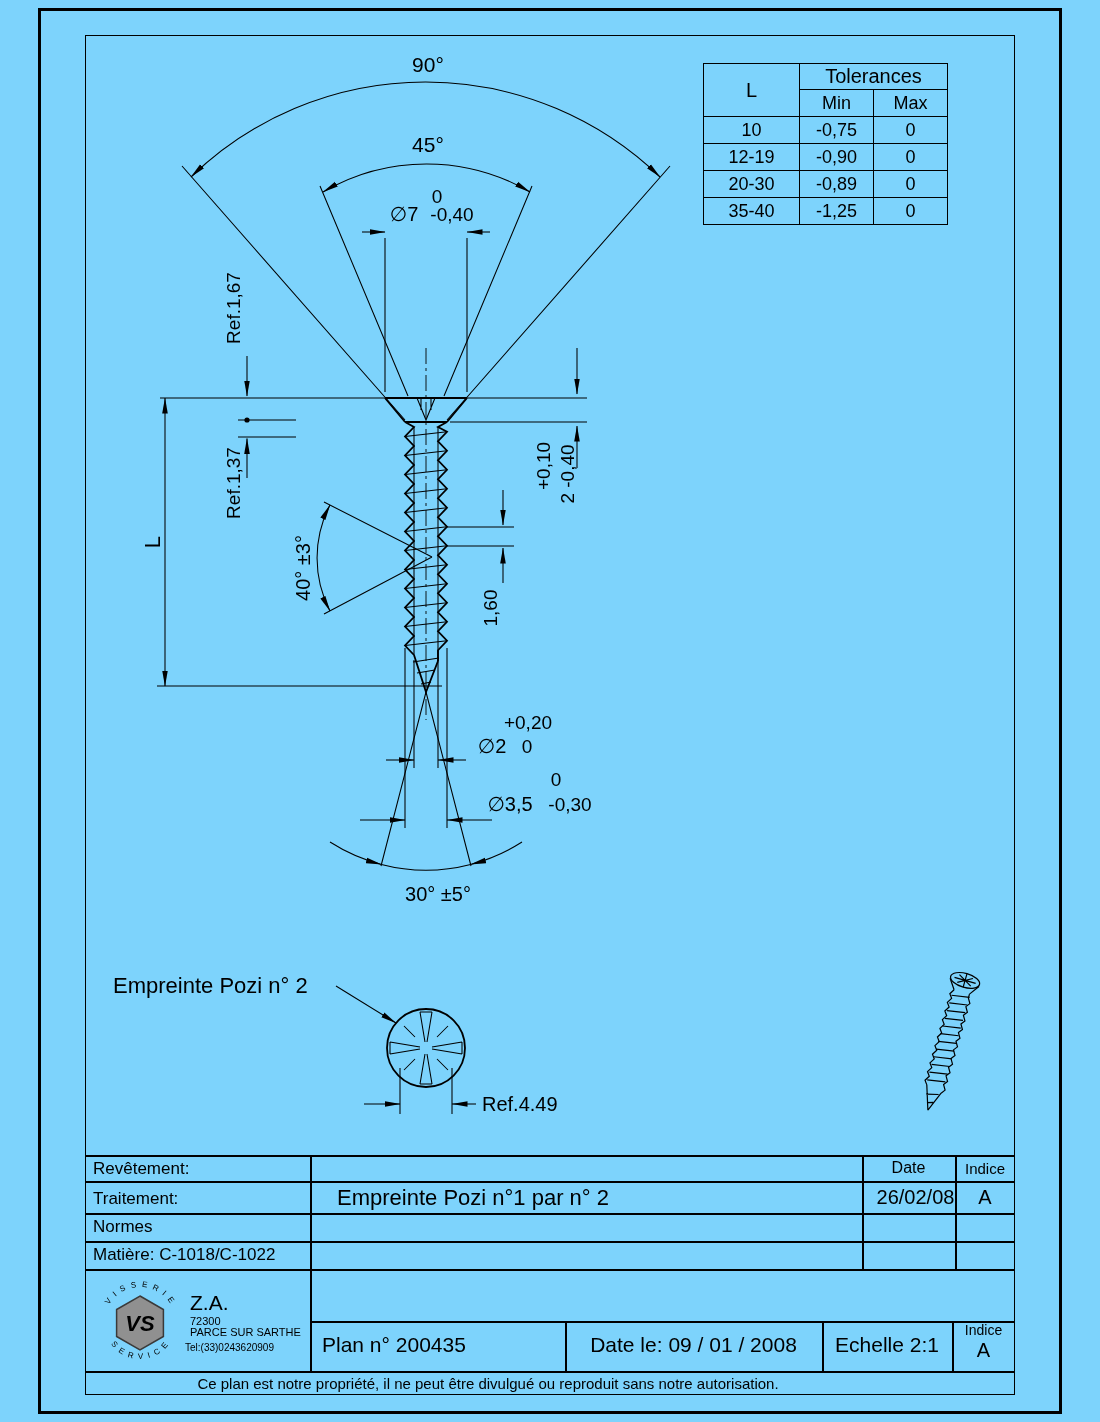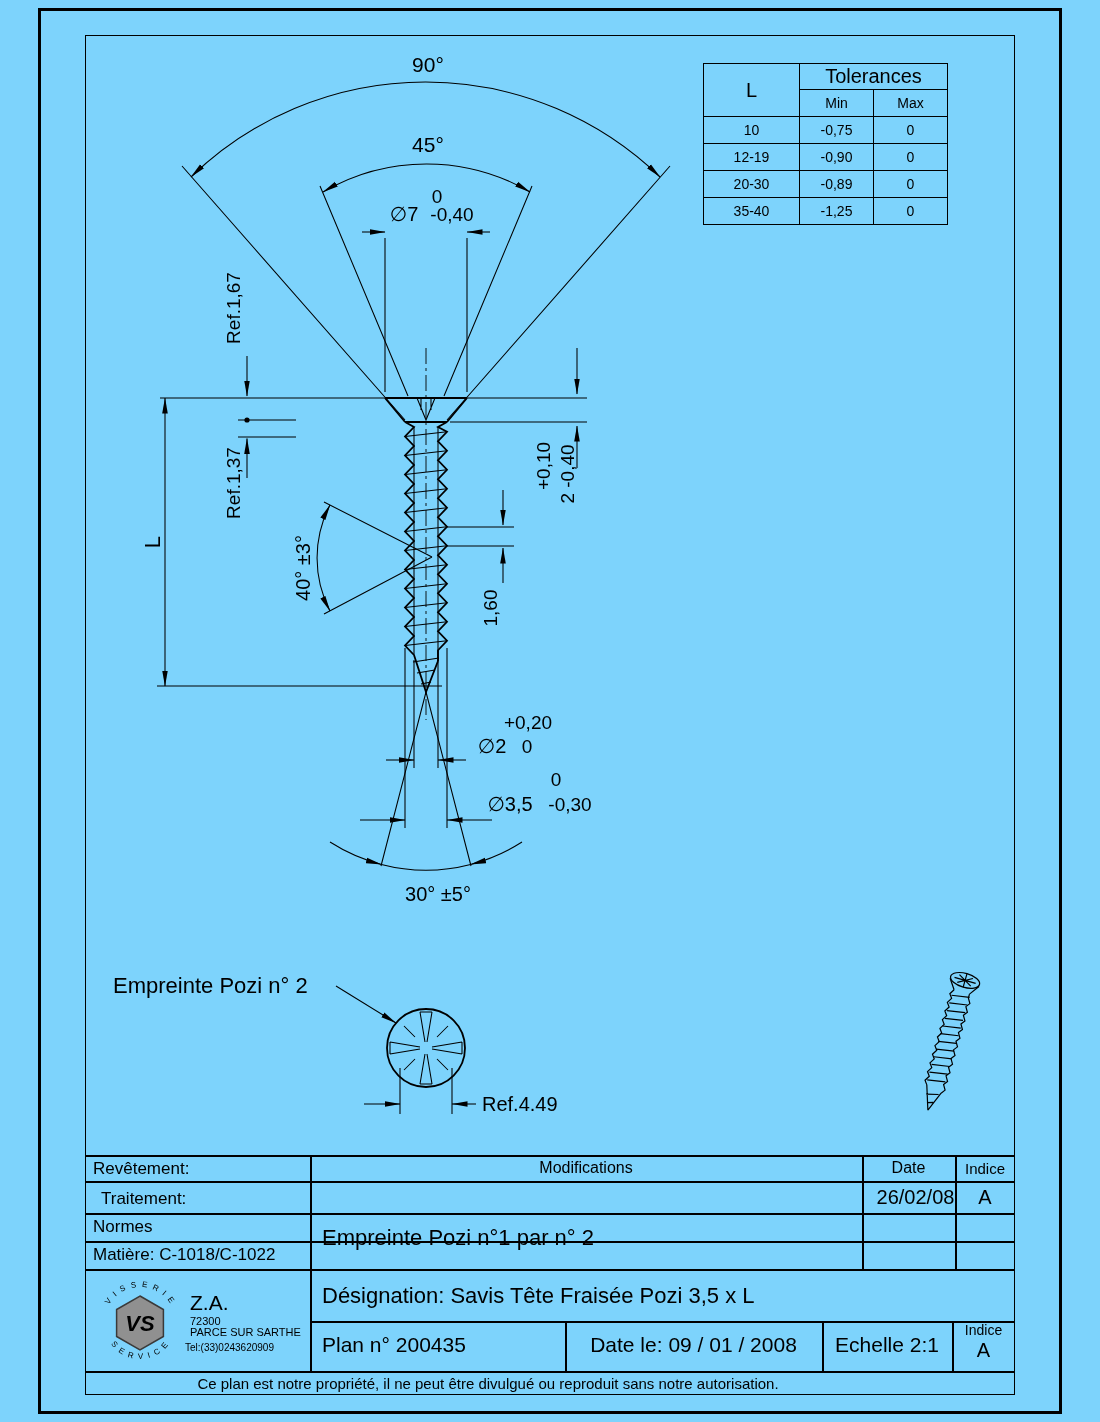--- a/index.html
+++ b/index.html
@@ -12,21 +12,21 @@
   svg text{font-family:"Liberation Sans",sans-serif;fill:#000;}
   .fs14{font-size:14px}.fs15{font-size:15px}.fs16{font-size:16px}.fs17{font-size:17px}
   .fs19{font-size:19px}.fs20{font-size:20px}.fs21{font-size:21px}.fs22{font-size:22px}
   .obj{fill:none;stroke:#000;stroke-width:1.8;stroke-linejoin:miter;}
   .thin{fill:none;stroke:#000;stroke-width:1.05;}
   .dim{fill:none;stroke:#000;stroke-width:1.05;}
   .cl{fill:none;stroke:#000;stroke-width:0.9;stroke-dasharray:16 4 3 4;}
   .iso{fill:none;stroke:#000;stroke-width:1.2;}
   
   table.tol{position:absolute;left:703px;top:63px;border-collapse:collapse;}
-  table.tol td{border:1.6px solid #000;text-align:center;font-size:14px;padding:0 6px;height:26px;}
+  table.tol td{border:1.6px solid #000;text-align:center;font-size:18px;padding:0 6px;height:26px;}
   table.tol td.hd{font-size:20px;height:25px;}
   .tol-notes{left:700px;top:237px;width:260px;text-align:center;font-size:20px;line-height:1.2;}
   
   .tb{left:85px;top:1155px;width:930px;height:240px;}
   .hl,.vl{position:absolute;background:#000;}
   .hl{height:1.5px;}
   .vl{width:1.5px;}
   .cell{position:absolute;white-space:nowrap;}
   .ctr{text-align:center;}
 </style>
@@ -220,33 +220,31 @@
     <div class="hl" style="left:225px;top:166px;width:705px;"></div>
     <div class="hl" style="left:0;top:216px;width:930px;"></div>
     <div class="vl" style="left:225px;top:0;height:216px;"></div>
     <div class="vl" style="left:777px;top:0;height:114px;"></div>
     <div class="vl" style="left:870px;top:0;height:114px;"></div>
     <div class="vl" style="left:480px;top:166px;height:50px;"></div>
     <div class="vl" style="left:737px;top:166px;height:50px;"></div>
     <div class="vl" style="left:867px;top:166px;height:50px;"></div>
 
     <div class="cell fs17" style="left:8px;top:4px;">Revêtement:</div>
-    <div class="cell fs17" style="left:8px;top:34px;margin-left:8px;">Traitement:</div>
+    <div class="cell fs17" style="left:8px;top:34px;">Traitement:</div>
     <div class="cell fs17" style="left:8px;top:62px;">Normes</div>
     <div class="cell fs17" style="left:8px;top:90px;">Matière: C-1018/C-1022</div>
 
-    <div class="cell fs16 ctr" style="left:225px;width:552px;top:4px;">Modifications</div>
     <div class="cell fs16 ctr" style="left:777px;width:93px;top:4px;">Date</div>
     <div class="cell fs15 ctr" style="left:870px;width:60px;top:5px;">Indice</div>
 
-    <div class="cell fs22" style="left:237px;top:30px;margin-top:40px;">Empreinte Pozi n°1 par n° 2</div>
+    <div class="cell fs22" style="left:252px;top:30px;">Empreinte Pozi n°1 par n° 2</div>
     <div class="cell fs20 ctr" style="left:777px;width:107px;top:31px;">26/02/08</div>
     <div class="cell fs20 ctr" style="left:870px;width:60px;top:31px;">A</div>
 
-    <div class="cell fs22" style="left:237px;top:128px;">Désignation: Savis Tête Fraisée Pozi  3,5 x L</div>
 
     <div class="cell fs21" style="left:237px;top:178px;">Plan n° 200435</div>
     <div class="cell fs21 ctr" style="left:480px;width:257px;top:178px;">Date le: 09 / 01 / 2008</div>
     <div class="cell fs21 ctr" style="left:737px;width:130px;top:178px;">Echelle 2:1</div>
     <div class="cell fs14 ctr" style="left:867px;width:63px;top:167px;">Indice</div>
     <div class="cell fs20 ctr" style="left:867px;width:63px;top:184px;">A</div>
 
     <svg class="cell" style="left:10px;top:124px;" width="96" height="92" viewBox="0 0 96 92">
       <defs>
         <path id="arcTop" d="M9,44 A36,36 0 0 1 81,44"></path>

